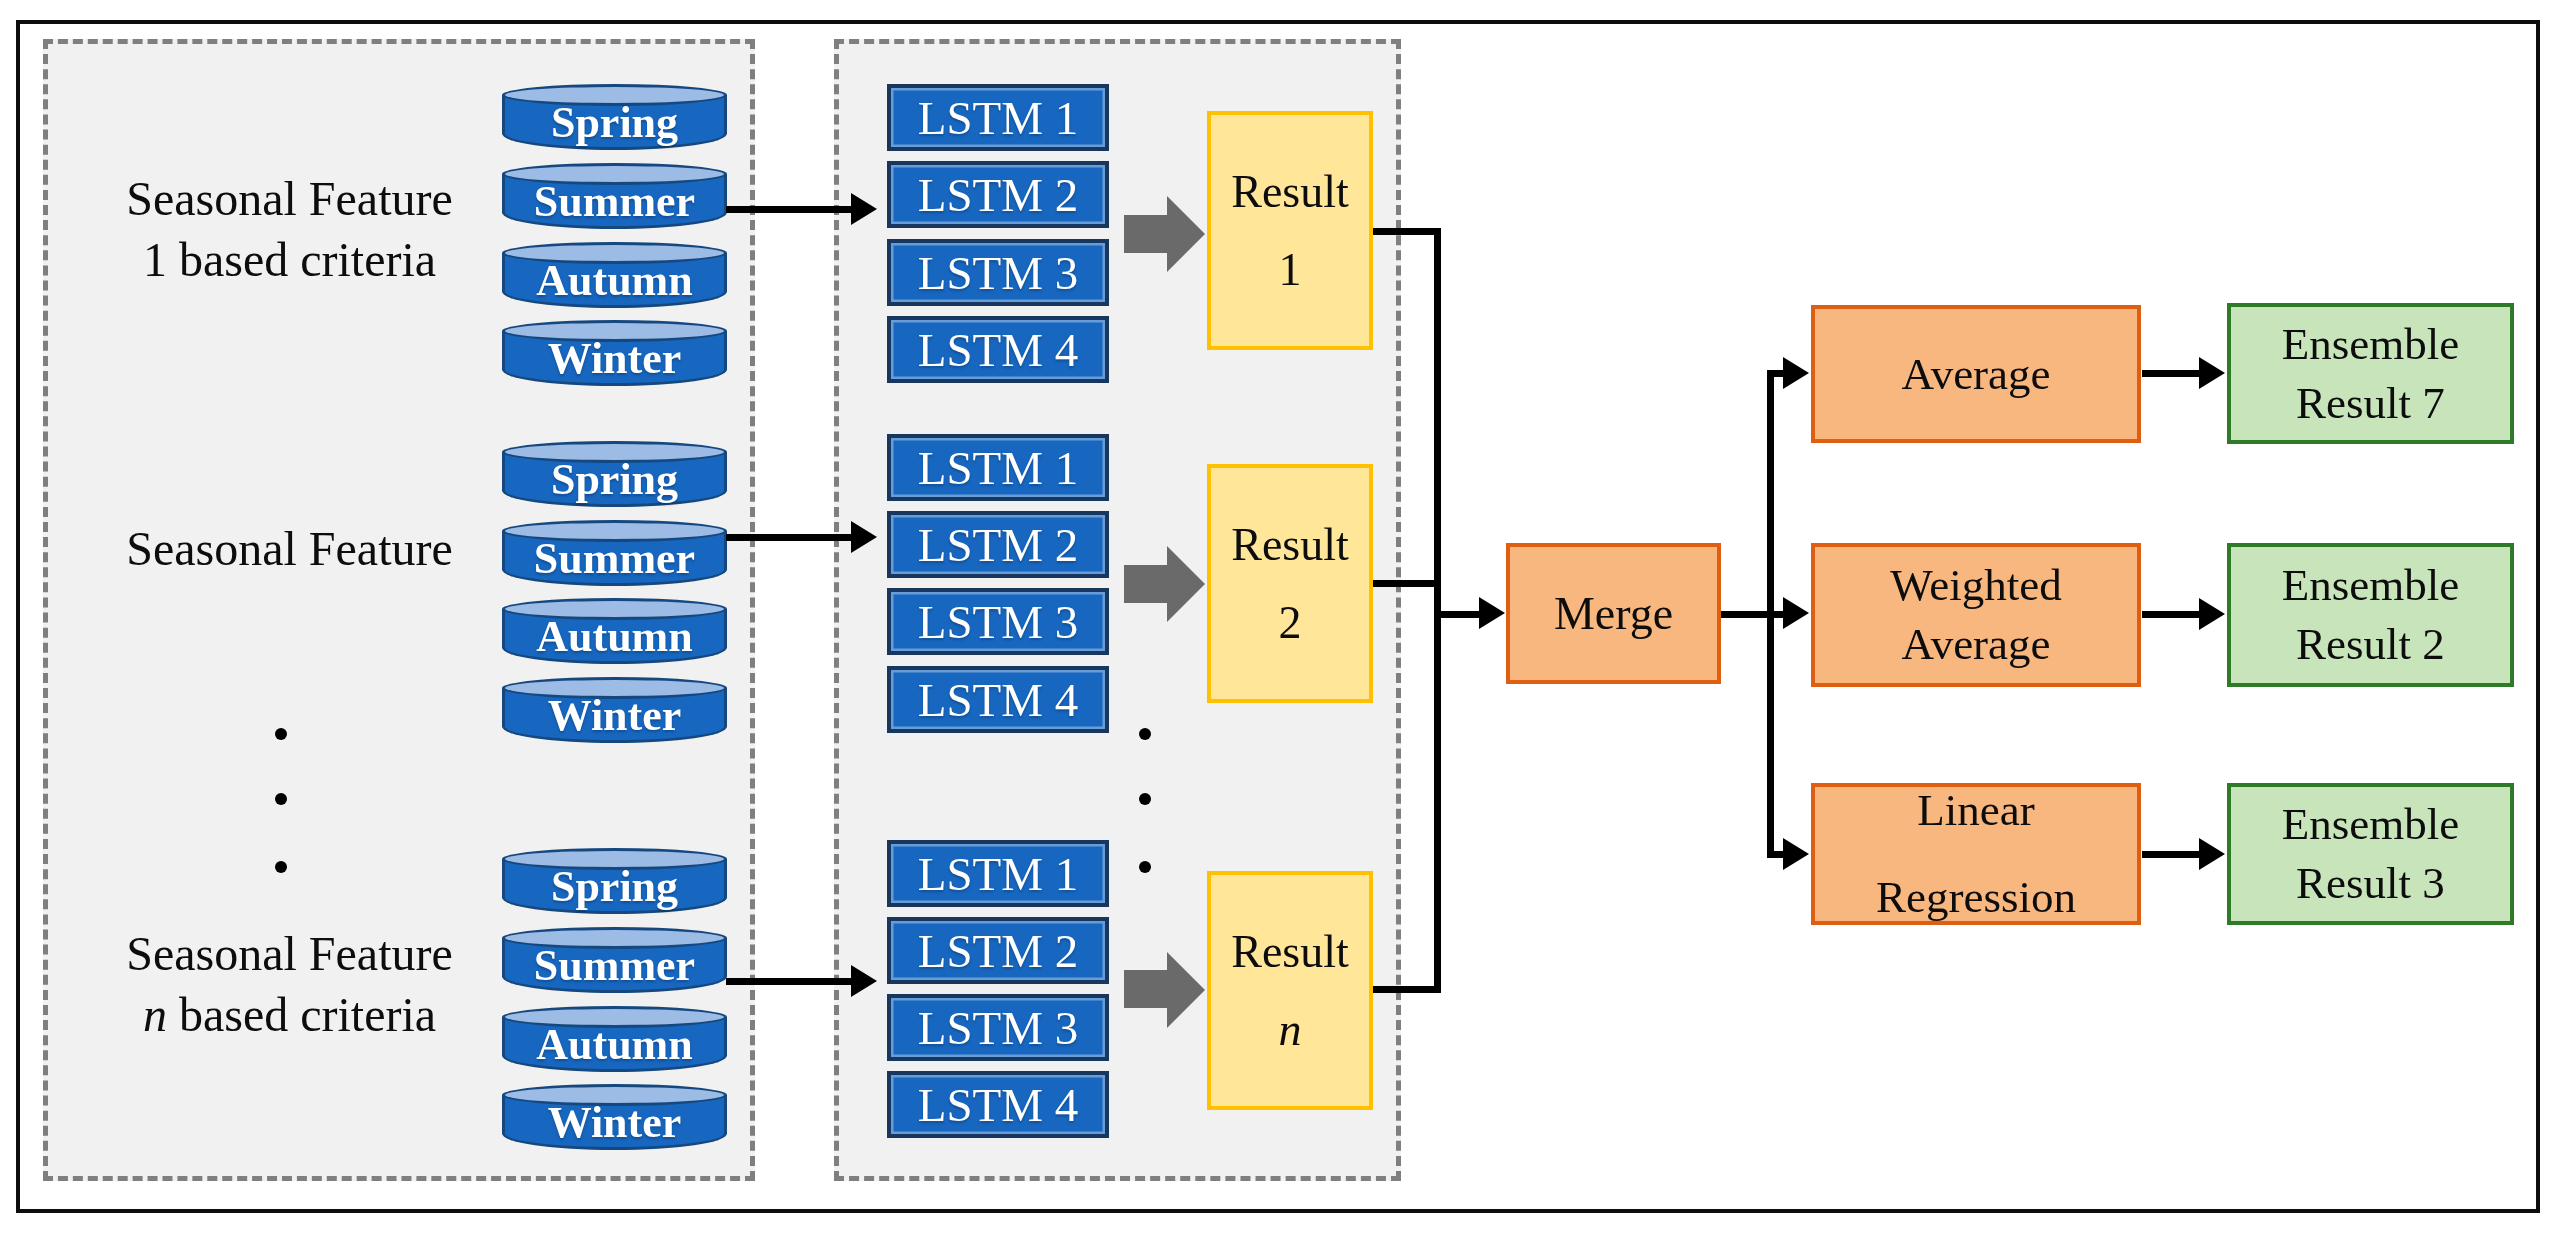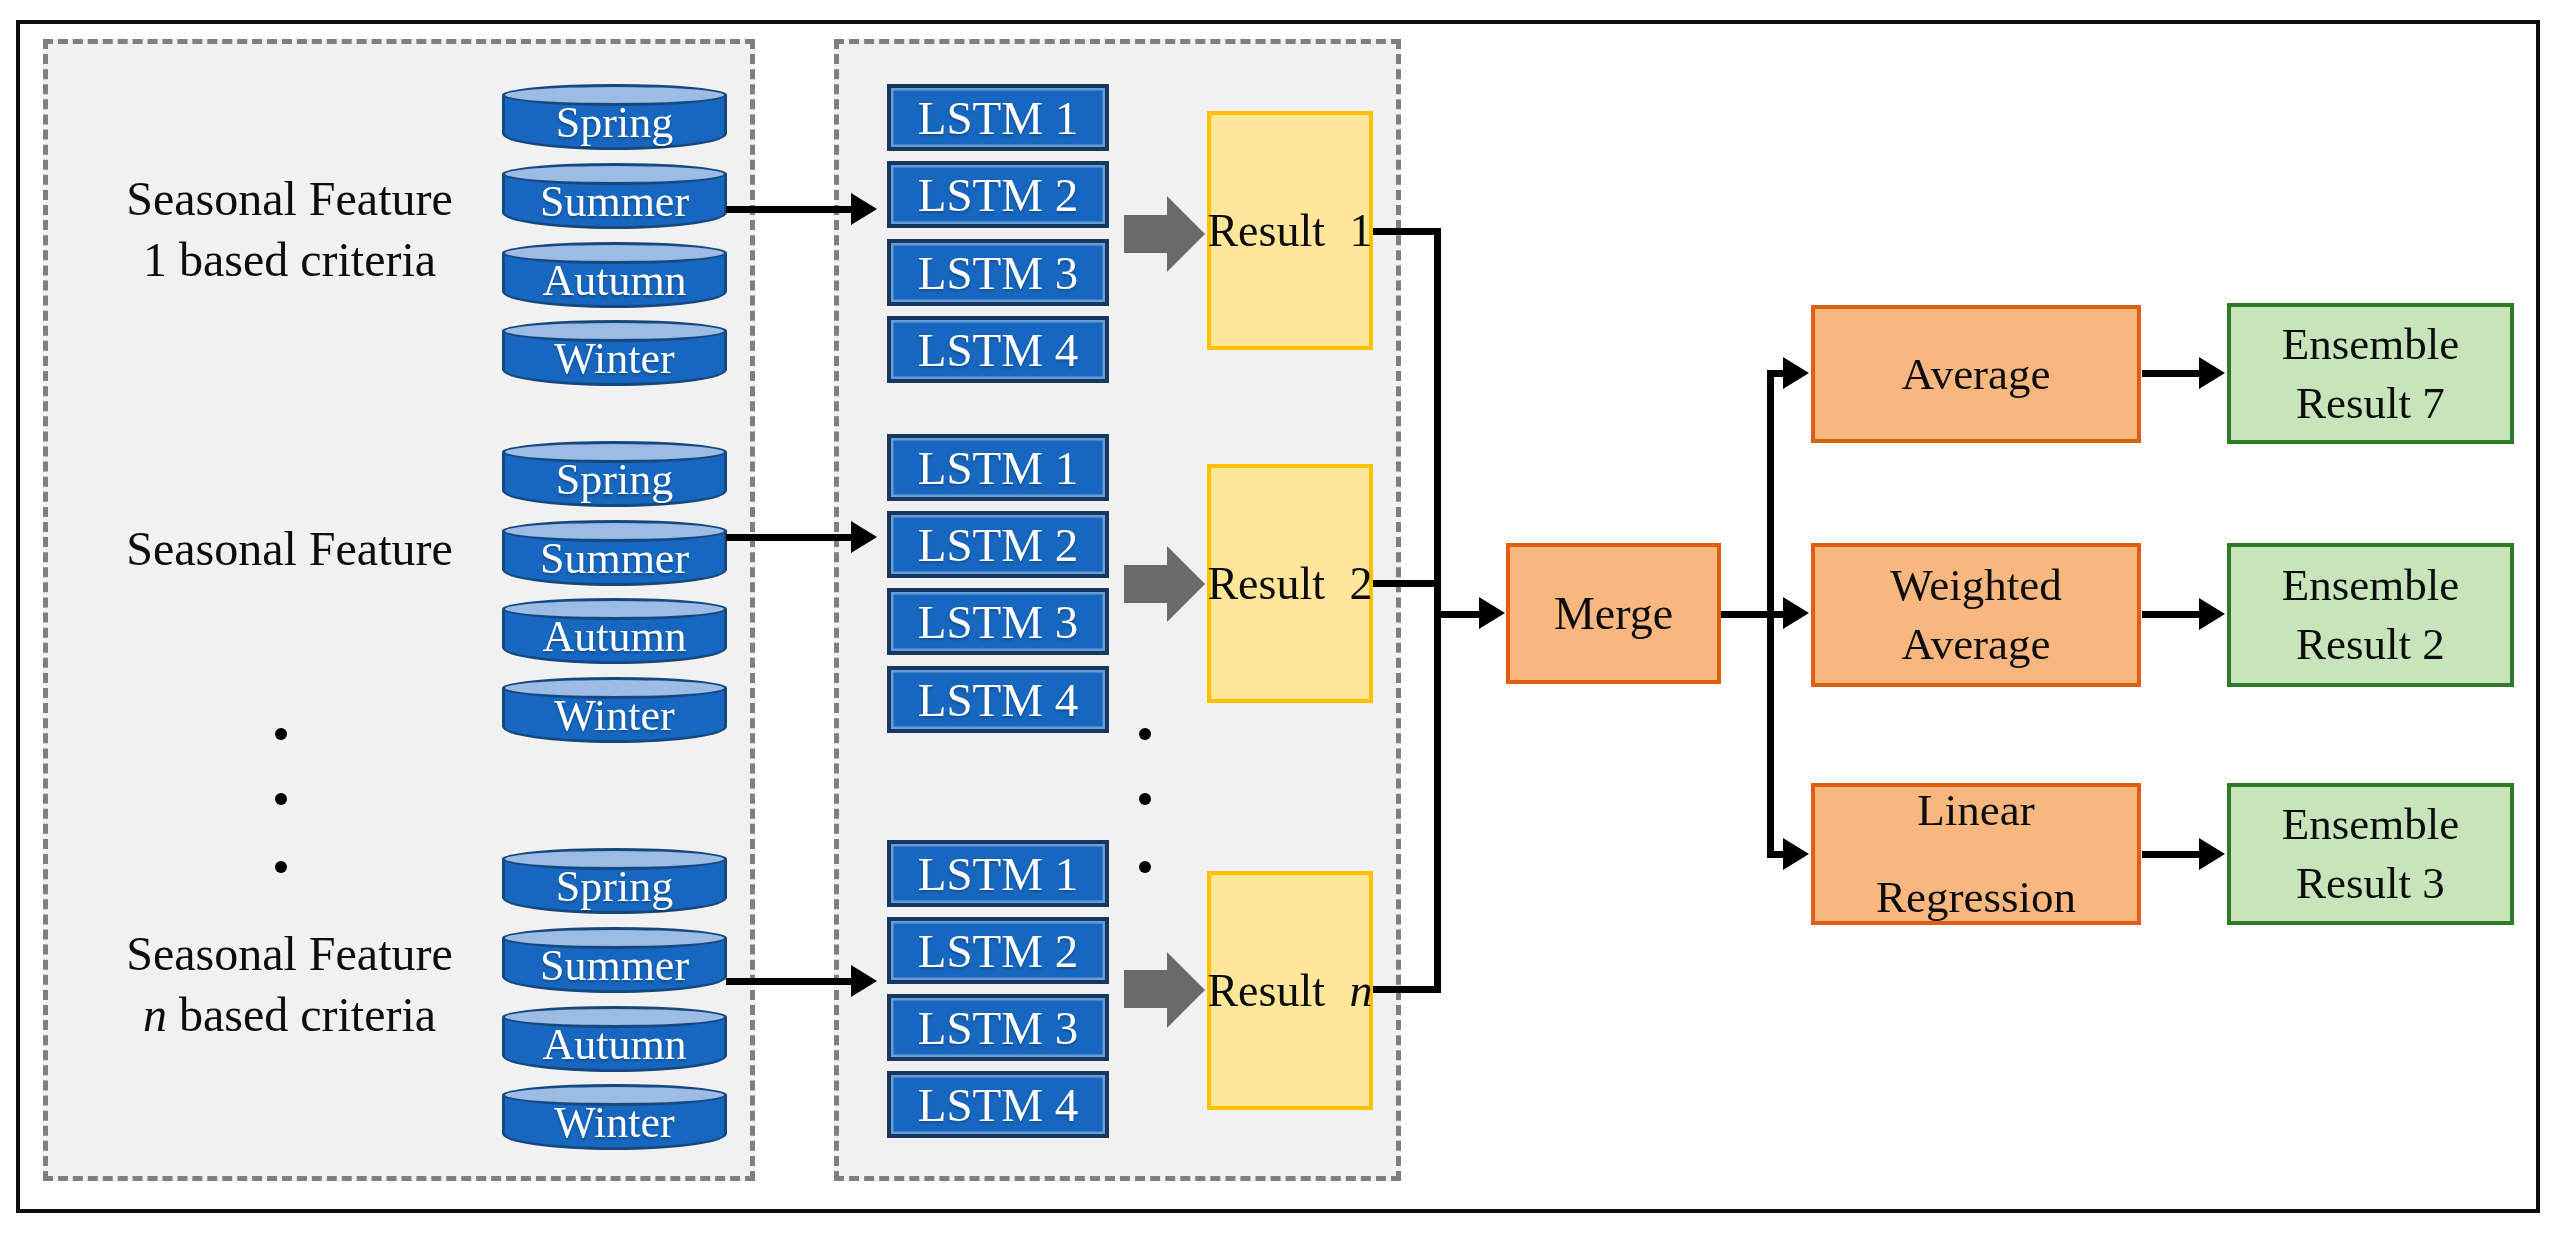--- a/index.html
+++ b/index.html
@@ -44,36 +44,37 @@
     background: var(--cylinder_top);
     border: 3.3px solid var(--cylinder_border);
     border-radius: 50%;
     z-index: 2;
   }
   .cyl-label {
     position: absolute; left: 0; right: 0; top: 11.5px; bottom: 0;
     display: flex; align-items: center; justify-content: center;
     color: #ffffff; font-size: 44px; z-index: 3;
     text-shadow: 0 1.6px 2.5px rgba(0,0,0,0.25);
+    font-weight: bold;
   }
   .lstm {
     position: absolute; left: 887px; width: 222px; height: 67px;
     background: var(--lstm_fill);
     border: 4.9px solid var(--lstm_border);
     box-shadow: inset 0 0 0 2.5px rgba(255,255,255,0.35);
     color: #ffffff; font-size: 47px;
     display: flex; align-items: center; justify-content: center;
     text-shadow: 0 1.6px 2.5px rgba(0,0,0,0.25);
   }
   .resultbox {
     position: absolute; left: 1207px; width: 166px; height: 239px;
     background: var(--result_fill);
     border: 4.9px solid var(--result_border);
     font-size: 46px;
-    display: flex; align-items: center; justify-content: center;
+    display: flex; flex-direction: column; align-items: center; justify-content: center;
     gap: 24.6px; text-align: center;
   }
   .mergebox {
     position: absolute; left: 1506px; top: 543px; width: 215px; height: 141px;
     background: var(--orange_fill);
     border: 4.9px solid var(--orange_border);
     font-size: 46px;
     display: flex; align-items: center; justify-content: center;
   }
   .methodbox {

